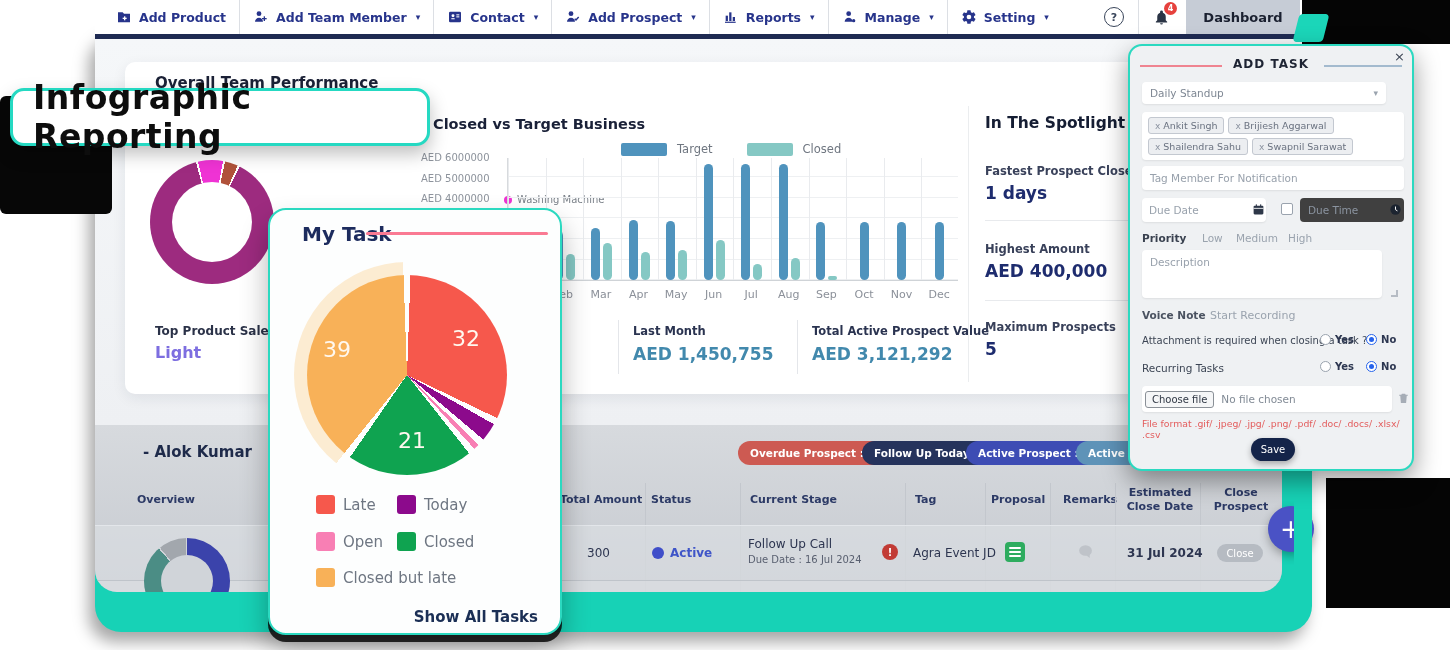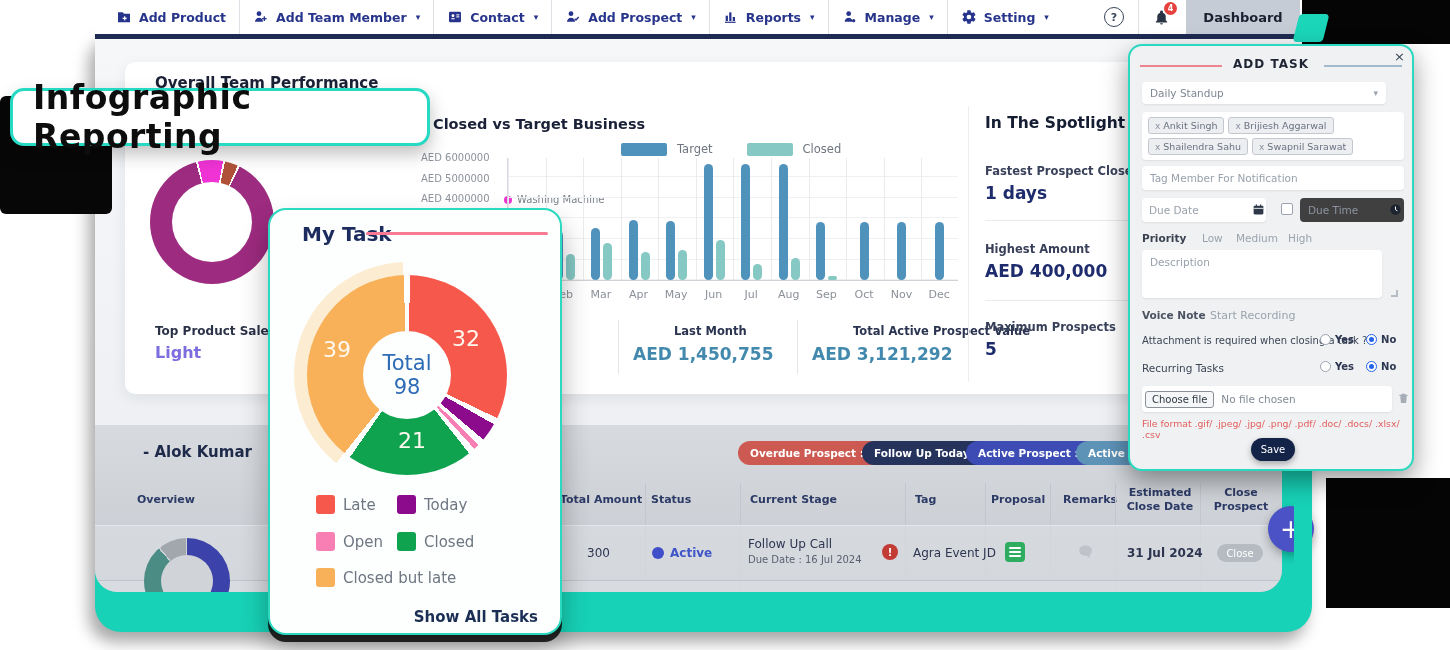--- a/index.html
+++ b/index.html
@@ -51,21 +51,21 @@
   .ylabels div { height:20.5px; line-height:20.5px; text-align:left; font-size:10px; color:#8d939c; }
   .plot { left:382px; top:96px; width:451px; height:123px; border-left:1px solid #d7dadd; border-bottom:1px solid #cfd3d7;
     background-image:repeating-linear-gradient(90deg,#e9ebee 0 1px,transparent 1px 37.58px),repeating-linear-gradient(0deg,#eef0f2 0 1px,transparent 1px 20.5px);
     display:flex; align-items:flex-end; }
   .slot { flex:1; display:flex; align-items:flex-end; justify-content:center; gap:3px; height:100%; }
   .bar { width:9px; border-radius:5px; }
   .months { left:382px; top:226px; width:451px; display:flex; }
   .months div { flex:1; text-align:center; font-size:11px; color:#8b9099; }
 
   .stat-div { top:258px; width:1px; height:54px; background:#e4e6ea; }
-  .stat-label { font-size:11.5px; font-weight:bold; color:#2a3350;margin-left:41px; }
+  .stat-label { font-size:11.5px; font-weight:bold; color:#2a3350; }
   .stat-value { font-size:17px; font-weight:bold; color:#4289ad; margin-top:6px; }
 
   .spot-div { left:843px; top:44px; width:1px; height:276px; background:#ebedef; }
   .spot-title { left:860px; top:52px; font-size:15.5px; font-weight:bold; color:#151d33; }
   .spot-label { font-size:11.5px; font-weight:bold; color:#39415a; }
   .spot-value { font-size:17px; font-weight:bold; color:#1e2c6e; margin-top:5px; }
   .spot-hr { left:860px; width:280px; height:1px; background:#e8eaed; }
 
   
   .gray-sec { left:95px; top:425px; width:1187px; height:167px; background:linear-gradient(180deg,#d7dade,#c6cad0); border-radius:0 0 22px 22px; overflow:hidden; z-index:1; }
@@ -417,24 +417,20 @@
 
   <div class="abs info-box">
       <span>Infographic Reporting</span>
     </div>
 
   <div class="abs mytask">
     <div class="abs mt-title">My Task</div>
     <div class="abs mt-line"></div>
     <div class="abs halo" id="pie-halo" style="background: conic-gradient(transparent 0deg, transparent 218.735deg, rgb(252, 236, 210) 218.735deg, rgb(252, 236, 210) 358deg, transparent 358deg, transparent 360deg);"></div>
     <div class="abs pie" id="pie" style="background: conic-gradient(rgb(253, 254, 254) 0deg, rgb(253, 254, 254) 2deg, rgb(246, 88, 76) 2deg, rgb(246, 88, 76) 115.551deg, rgb(253, 254, 254) 115.551deg, rgb(253, 254, 254) 119.551deg, rgb(140, 10, 140) 119.551deg, rgb(140, 10, 140) 130.245deg, rgb(253, 254, 254) 130.245deg, rgb(253, 254, 254) 134.245deg, rgb(248, 127, 180) 134.245deg, rgb(248, 127, 180) 137.592deg, rgb(253, 254, 254) 137.592deg, rgb(253, 254, 254) 141.592deg, rgb(15, 163, 80) 141.592deg, rgb(15, 163, 80) 214.735deg, rgb(253, 254, 254) 214.735deg, rgb(253, 254, 254) 218.735deg, rgb(248, 177, 88) 218.735deg, rgb(248, 177, 88) 358deg, rgb(253, 254, 254) 358deg, rgb(253, 254, 254) 360deg);"></div>
-    <div class="abs pie-hole">
-      <span>Total</span>
-      <span>98</span>
-    </div>
     <div class="abs slice-num" style="left:196px; top:128px;">32</div>
     <div class="abs slice-num" style="left:142px; top:230px;">21</div>
     <div class="abs slice-num" style="left:67px; top:139px;">39</div>
 
     <div class="abs mt-leg-row" style="left:46px; top:285px;">
       <span class="mt-sw" style="background-color: rgb(246, 88, 76);"></span>
       <span class="mt-leg-label">Late</span>
     </div>
     <div class="abs mt-leg-row" style="left:127px; top:285px;">
       <span class="mt-sw" style="background-color: rgb(140, 10, 140);"></span>

